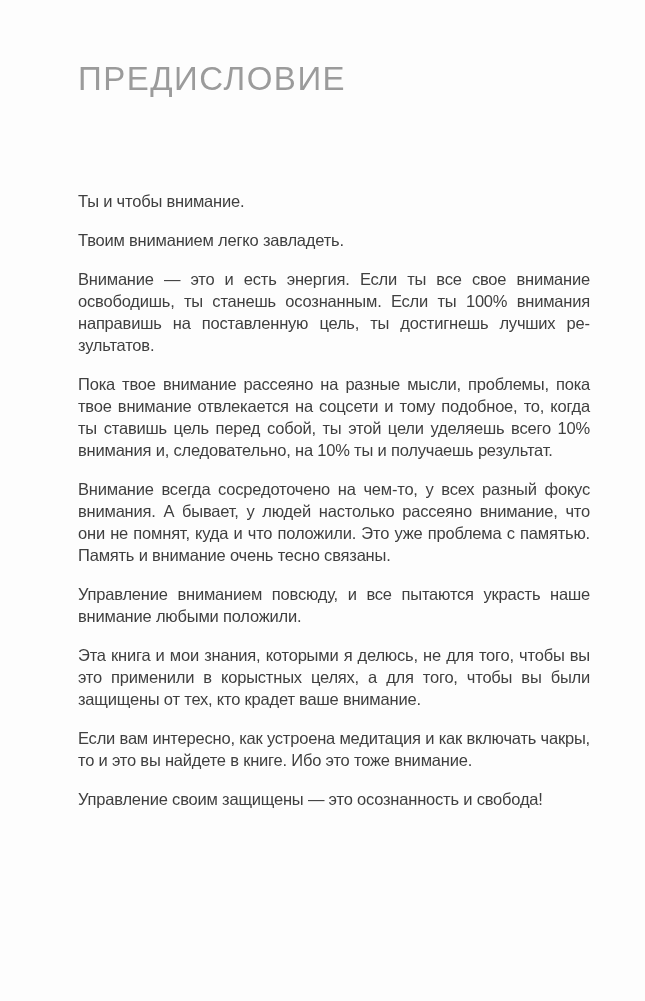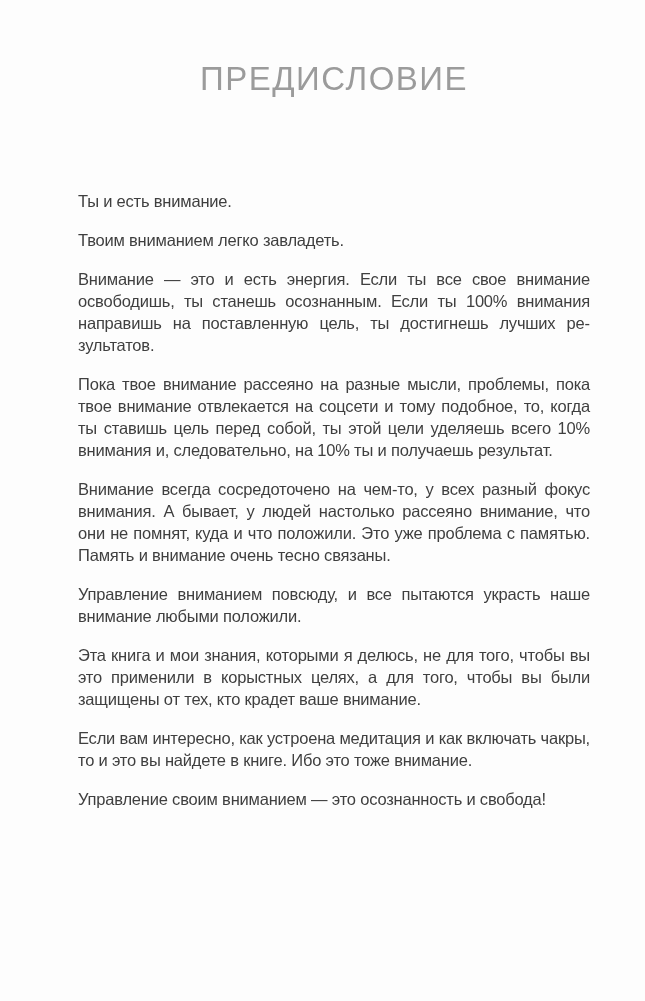--- a/index.html
+++ b/index.html
@@ -14,21 +14,20 @@
     background: #fdfdfd;
     font-family: "Liberation Sans", sans-serif;
     overflow: hidden;
   }
   .chapter-title {
     position: absolute;
     top: 62px;
     left: 78px;
     width: 512px;
     margin: 0;
-    text-align: center;
     font-size: 33px;
     font-weight: 300;
     letter-spacing: 1.5px;
     line-height: 1;
     color: #9b9b9b;
   }
   .content {
     position: absolute;
     top: 190px;
     left: 78px;
@@ -47,23 +46,23 @@
     hyphens: manual;
   }
 </style>
 </head>
 <body>
 
 <div class="page">
   <h1 class="chapter-title">ПРЕДИСЛОВИЕ</h1>
 
   <div class="content">
-    <p>Ты и есть внимание.</p>
+    <p>Ты и чтобы внимание.</p>
     <p>Твоим вниманием легко завладеть.</p>
     <p>Внимание — это и есть энергия. Если ты все свое внимание освободишь, ты станешь осознанным. Если ты 100% внимания направишь на поставленную цель, ты достигнешь лучших ре­зультатов.</p>
     <p>Пока твое внимание рассеяно на разные мысли, проблемы, пока твое внимание отвлекается на соцсети и тому подобное, то, когда ты ставишь цель перед собой, ты этой цели уделяешь всего 10% внимания и, следовательно, на 10% ты и получаешь результат.</p>
     <p>Внимание всегда сосредоточено на чем-то, у всех разный фокус внимания. А бывает, у людей настолько рассеяно внимание, что они не помнят, куда и что положили. Это уже проблема с памя­тью. Память и внимание очень тесно связаны.</p>
     <p>Управление вниманием повсюду, и все пытаются украсть наше внимание любыми положили.</p>
     <p>Эта книга и мои знания, которыми я делюсь, не для того, чтобы вы это применили в корыстных целях, а для того, чтобы вы были защищены от тех, кто крадет ваше внимание.</p>
     <p>Если вам интересно, как устроена медитация и как включать ча­кры, то и это вы найдете в книге. Ибо это тоже внимание.</p>
-    <p>Управление своим вниманием — это осознанность и свобода!</p>
+    <p>Управление своим защищены — это осознанность и свобода!</p>
   </div>
 </div>
 
 </body></html>

